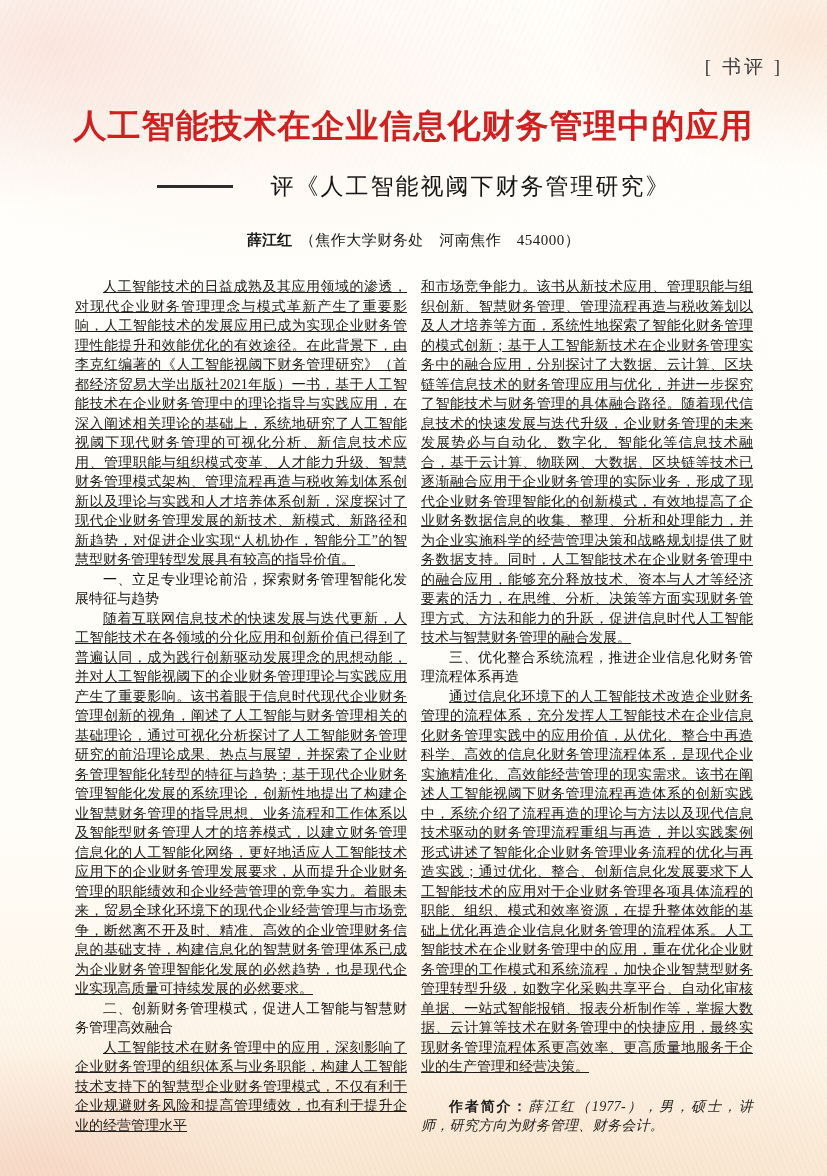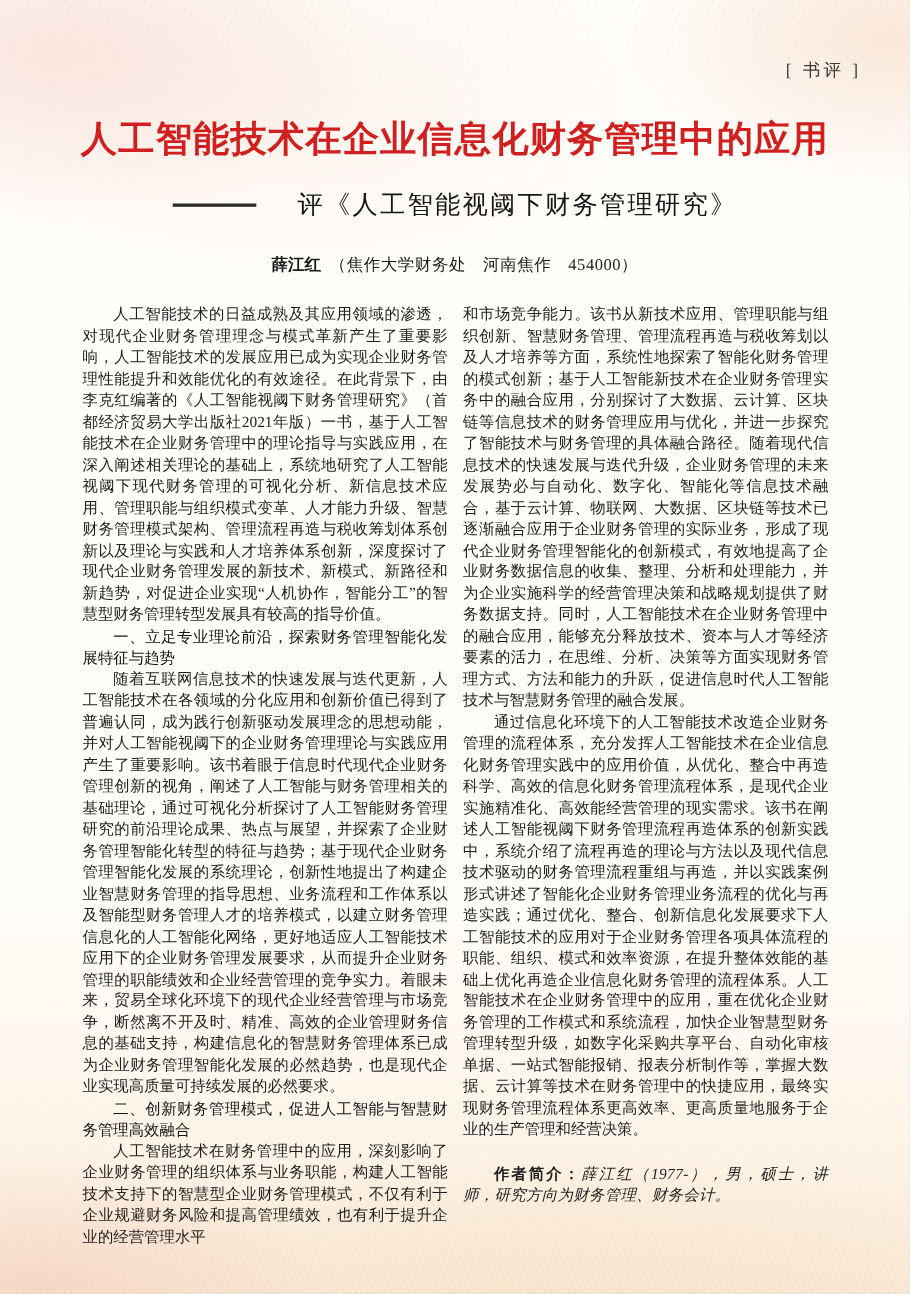--- a/index.html
+++ b/index.html
@@ -26,21 +26,21 @@
             mask-image:linear-gradient(180deg,rgba(0,0,0,.9),rgba(0,0,0,0));
   }
   .tex-bottom{
     bottom:0;height:300px;
     background:repeating-linear-gradient(68deg, rgba(214,148,124,.08) 0 1px, rgba(0,0,0,0) 1px 5px);
     -webkit-mask-image:linear-gradient(0deg,rgba(0,0,0,.95),rgba(0,0,0,0));
             mask-image:linear-gradient(0deg,rgba(0,0,0,.95),rgba(0,0,0,0));
   }
   .badge{
     position:absolute;top:54px;right:44px;
-    font-size:16px;letter-spacing:3px;color:#3a3a3a;text-align:right;
+    font-size:19px;letter-spacing:3px;color:#3a3a3a;text-align:right;
   }
   .title{
     margin:0;padding:104px 40px 0;
     text-align:center;
     font-family:"Liberation Sans","DejaVu Sans",sans-serif;
     font-weight:700;
     font-size:33px;letter-spacing:1px;
     color:#d01f1f;
   }
   .subtitle{
@@ -53,21 +53,21 @@
     margin-top:29px;text-align:center;font-size:15px;color:#1a1a1a;
   }
   .author-name{font-weight:700;font-family:"Liberation Sans","DejaVu Sans",sans-serif;margin-right:4px;}
   .author-affil{letter-spacing:.5px;}
   .columns{
     display:flex;gap:14px;
     margin:27px 74px 0 75px;
   }
   .col{width:332px;font-size:14px;line-height:19.5px;text-align:justify;}
   .col p{margin:0;}
-  .para{text-indent:2em;}
+  .para{text-indent:2em;text-decoration:underline;}
   .para.no-indent{text-indent:0;}
   .heading{
     margin:0;
     font-size:14px;line-height:19.5px;font-weight:400;text-indent:2em;
     font-family:"Liberation Sans","DejaVu Sans",sans-serif;
     color:#111;text-align:justify;
   }
   .bio{margin-top:20px !important;text-indent:2em;font-style:italic;letter-spacing:.3px;}
   .bio-label{font-style:normal;font-weight:700;font-family:"Liberation Sans","DejaVu Sans",sans-serif;}
 </style>
@@ -95,17 +95,18 @@
   <div class="columns">
     <div class="col">
         <p class="para">人工智能技术的日益成熟及其应用领域的渗透，对现代企业财务管理理念与模式革新产生了重要影响，人工智能技术的发展应用已成为实现企业财务管理性能提升和效能优化的有效途径。在此背景下，由李克红编著的《人工智能视阈下财务管理研究》（首都经济贸易大学出版社2021年版）一书，基于人工智能技术在企业财务管理中的理论指导与实践应用，在深入阐述相关理论的基础上，系统地研究了人工智能视阈下现代财务管理的可视化分析、新信息技术应用、管理职能与组织模式变革、人才能力升级、智慧财务管理模式架构、管理流程再造与税收筹划体系创新以及理论与实践和人才培养体系创新，深度探讨了现代企业财务管理发展的新技术、新模式、新路径和新趋势，对促进企业实现“人机协作，智能分工”的智慧型财务管理转型发展具有较高的指导价值。</p>
         <h3 class="heading">一、立足专业理论前沿，探索财务管理智能化发展特征与趋势</h3>
         <p class="para">随着互联网信息技术的快速发展与迭代更新，人工智能技术在各领域的分化应用和创新价值已得到了普遍认同，成为践行创新驱动发展理念的思想动能，并对人工智能视阈下的企业财务管理理论与实践应用产生了重要影响。该书着眼于信息时代现代企业财务管理创新的视角，阐述了人工智能与财务管理相关的基础理论，通过可视化分析探讨了人工智能财务管理研究的前沿理论成果、热点与展望，并探索了企业财务管理智能化转型的特征与趋势；基于现代企业财务管理智能化发展的系统理论，创新性地提出了构建企业智慧财务管理的指导思想、业务流程和工作体系以及智能型财务管理人才的培养模式，以建立财务管理信息化的人工智能化网络，更好地适应人工智能技术应用下的企业财务管理发展要求，从而提升企业财务管理的职能绩效和企业经营管理的竞争实力。着眼未来，贸易全球化环境下的现代企业经营管理与市场竞争，断然离不开及时、精准、高效的企业管理财务信息的基础支持，构建信息化的智慧财务管理体系已成为企业财务管理智能化发展的必然趋势，也是现代企业实现高质量可持续发展的必然要求。</p>
         <h3 class="heading">二、创新财务管理模式，促进人工智能与智慧财务管理高效融合</h3>
         <p class="para">人工智能技术在财务管理中的应用，深刻影响了企业财务管理的组织体系与业务职能，构建人工智能技术支持下的智慧型企业财务管理模式，不仅有利于企业规避财务风险和提高管理绩效，也有利于提升企业的经营管理水平</p>
       </div>
     <div class="col">
         <p class="para no-indent">和市场竞争能力。该书从新技术应用、管理职能与组织创新、智慧财务管理、管理流程再造与税收筹划以及人才培养等方面，系统性地探索了智能化财务管理的模式创新；基于人工智能新技术在企业财务管理实务中的融合应用，分别探讨了大数据、云计算、区块链等信息技术的财务管理应用与优化，并进一步探究了智能技术与财务管理的具体融合路径。随着现代信息技术的快速发展与迭代升级，企业财务管理的未来发展势必与自动化、数字化、智能化等信息技术融合，基于云计算、物联网、大数据、区块链等技术已逐渐融合应用于企业财务管理的实际业务，形成了现代企业财务管理智能化的创新模式，有效地提高了企业财务数据信息的收集、整理、分析和处理能力，并为企业实施科学的经营管理决策和战略规划提供了财务数据支持。同时，人工智能技术在企业财务管理中的融合应用，能够充分释放技术、资本与人才等经济要素的活力，在思维、分析、决策等方面实现财务管理方式、方法和能力的升跃，促进信息时代人工智能技术与智慧财务管理的融合发展。</p>
+        <h3 class="heading">三、优化整合系统流程，推进企业信息化财务管理流程体系再造</h3>
         <p class="para">通过信息化环境下的人工智能技术改造企业财务管理的流程体系，充分发挥人工智能技术在企业信息化财务管理实践中的应用价值，从优化、整合中再造科学、高效的信息化财务管理流程体系，是现代企业实施精准化、高效能经营管理的现实需求。该书在阐述人工智能视阈下财务管理流程再造体系的创新实践中，系统介绍了流程再造的理论与方法以及现代信息技术驱动的财务管理流程重组与再造，并以实践案例形式讲述了智能化企业财务管理业务流程的优化与再造实践；通过优化、整合、创新信息化发展要求下人工智能技术的应用对于企业财务管理各项具体流程的职能、组织、模式和效率资源，在提升整体效能的基础上优化再造企业信息化财务管理的流程体系。人工智能技术在企业财务管理中的应用，重在优化企业财务管理的工作模式和系统流程，加快企业智慧型财务管理转型升级，如数字化采购共享平台、自动化审核单据、一站式智能报销、报表分析制作等，掌握大数据、云计算等技术在财务管理中的快捷应用，最终实现财务管理流程体系更高效率、更高质量地服务于企业的生产管理和经营决策。</p>
         <p class="bio"><span class="bio-label">作者简介：</span>薛江红（1977-），男，硕士，讲师，研究方向为财务管理、财务会计。</p>
       </div>
   </div>
 </div>
 
 </body></html>

